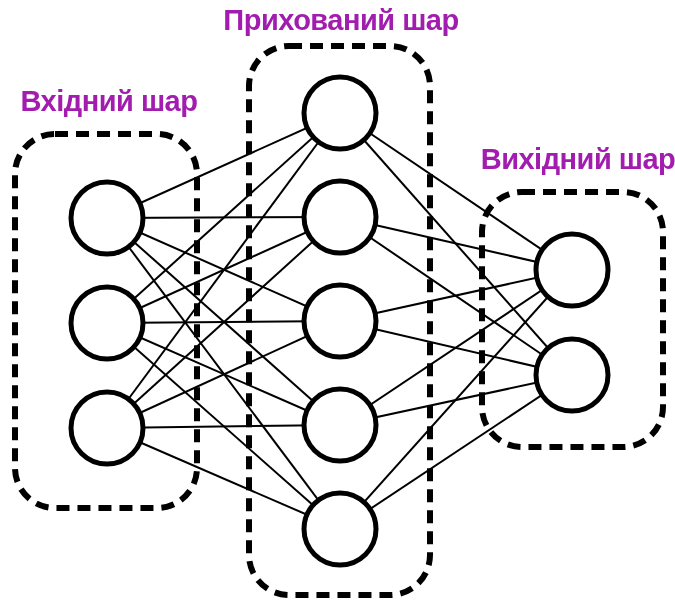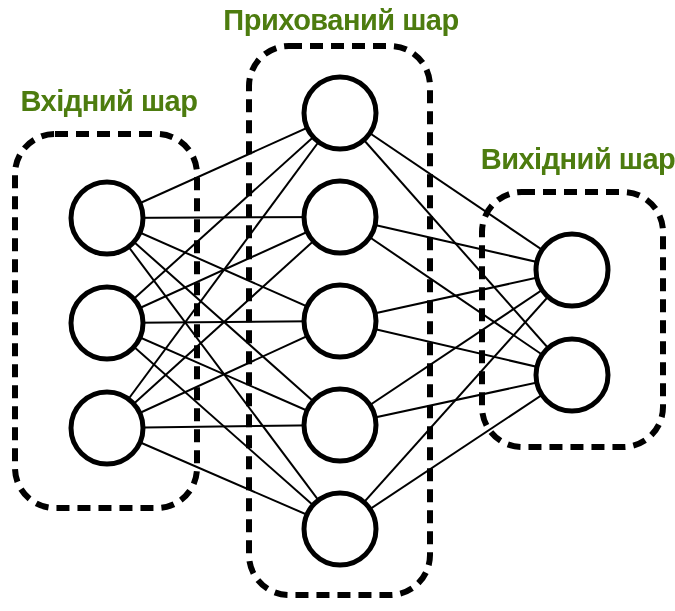--- a/index.html
+++ b/index.html
@@ -20,21 +20,21 @@
     left: 0;
     top: 0;
   }
   .layer-label {
     position: absolute;
     transform: translateX(-50%);
     font-family: "Liberation Sans", sans-serif;
     font-weight: 700;
     font-size: 29px;
     letter-spacing: -0.5px;
-    color: #4d7c0f;
+    color: #a21caf;
     white-space: nowrap;
     user-select: none;
   }
   #label-hidden { left: 341px; top: 4px; }
   #label-input  { left: 109px; top: 85px; }
   #label-output { left: 578px; top: 143px; }
 </style>
 </head>
 <body>
 

